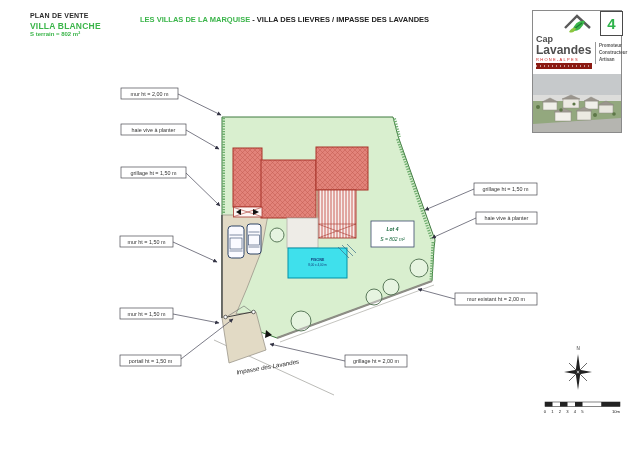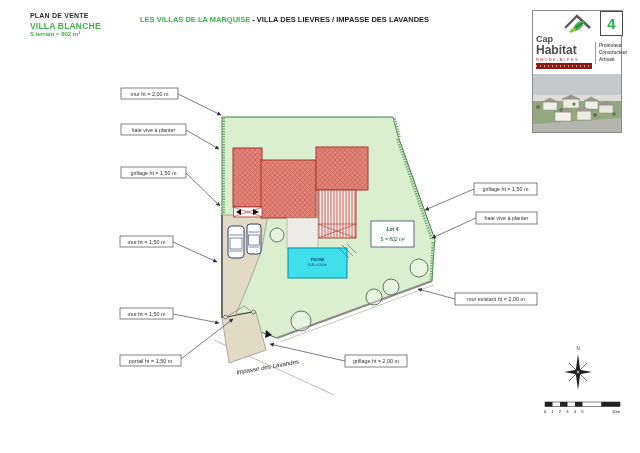--- a/index.html
+++ b/index.html
@@ -59,21 +59,21 @@
       <span class="logo-house-icon">
         <svg width="30" height="26" viewBox="0 0 30 26">
           <polyline points="2,15 14,3 27,15" fill="none" stroke="#5a5a5a" stroke-width="2.4"></polyline>
           <path d="M9,18 Q13,6 22,8 Q18,19 9,18 Z" fill="#3bb54a"></path>
           <path d="M11,16 L19,10" stroke="#1d7a33" stroke-width="1.2" fill="none"></path>
           <path d="M6,19 Q9,14 13,15 Q11,21 6,19 Z" fill="#8cc63f"></path>
         </svg>
       </span>
       <div class="brand">
         <div class="brand-cap">Cap</div>
-        <div class="brand-habitat">Habitat</div>
+        <div class="brand-habitat">Lavandes</div>
         <div class="brand-region">RHONE-ALPES</div>
         <div class="brand-banner"></div>
       </div>
       <div class="tagline">
         <div>Promoteur</div>
         <div>Constructeur</div>
         <div>Artisan</div>
       </div>
     </div>
     <div class="photo">

